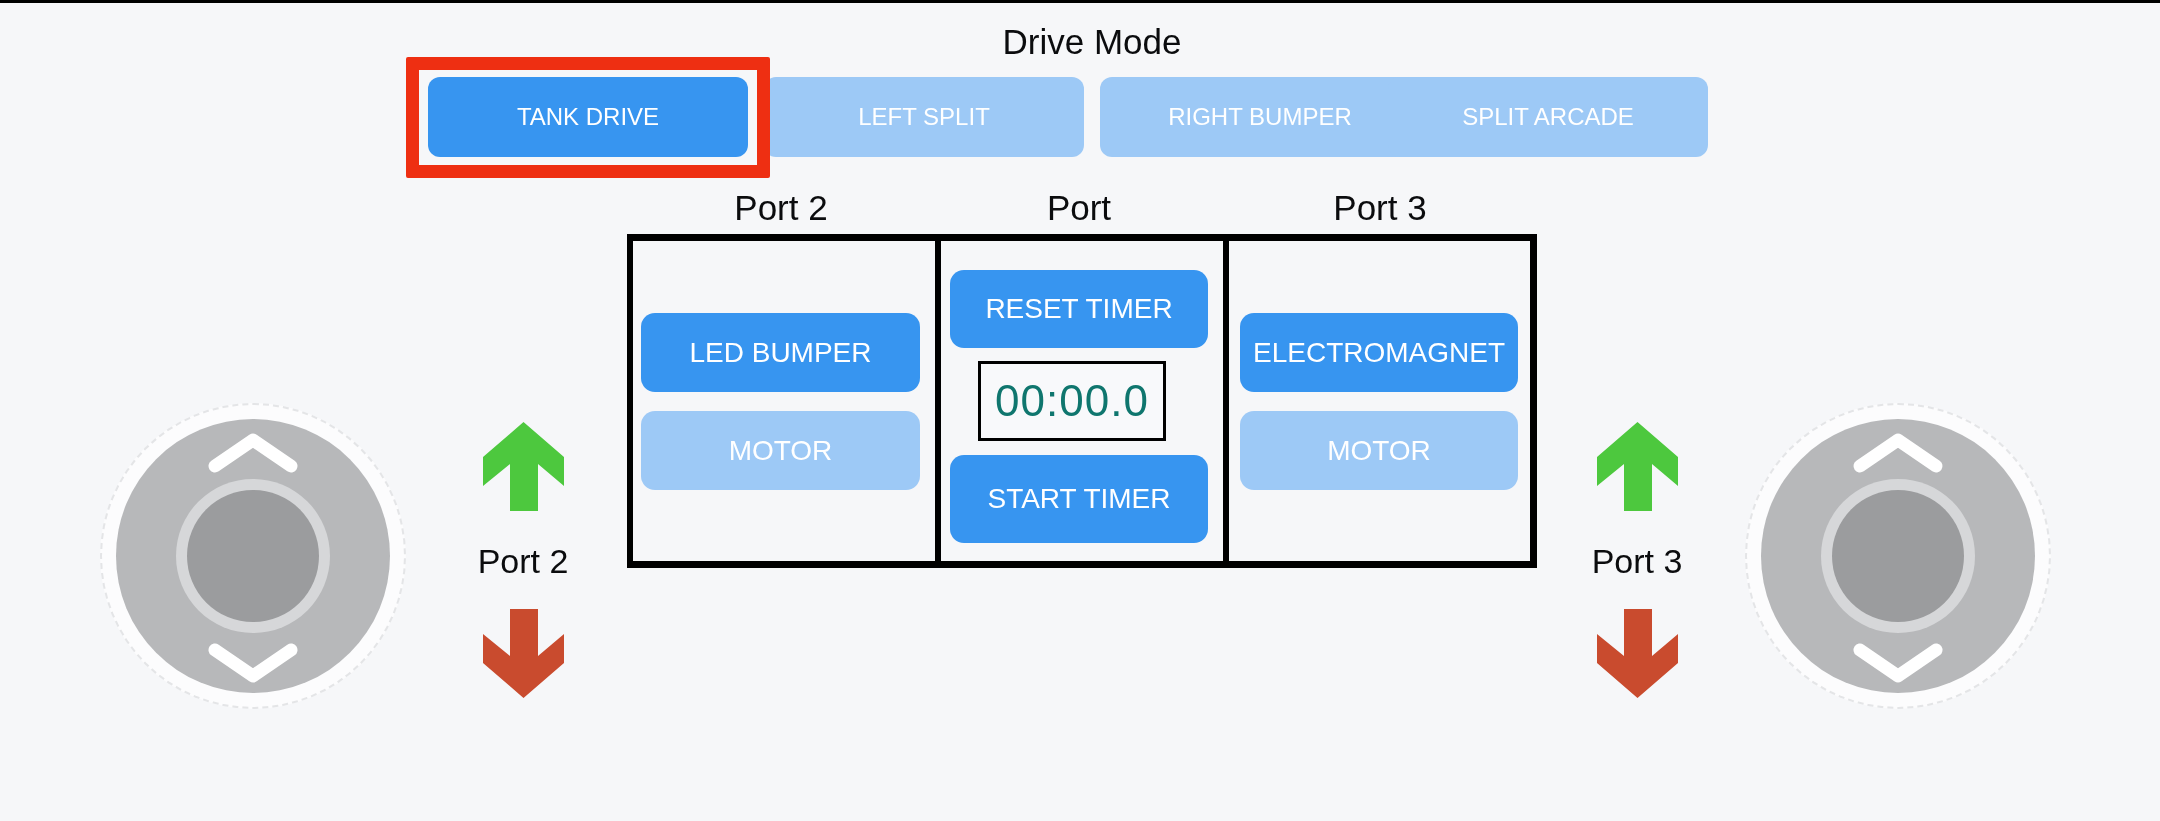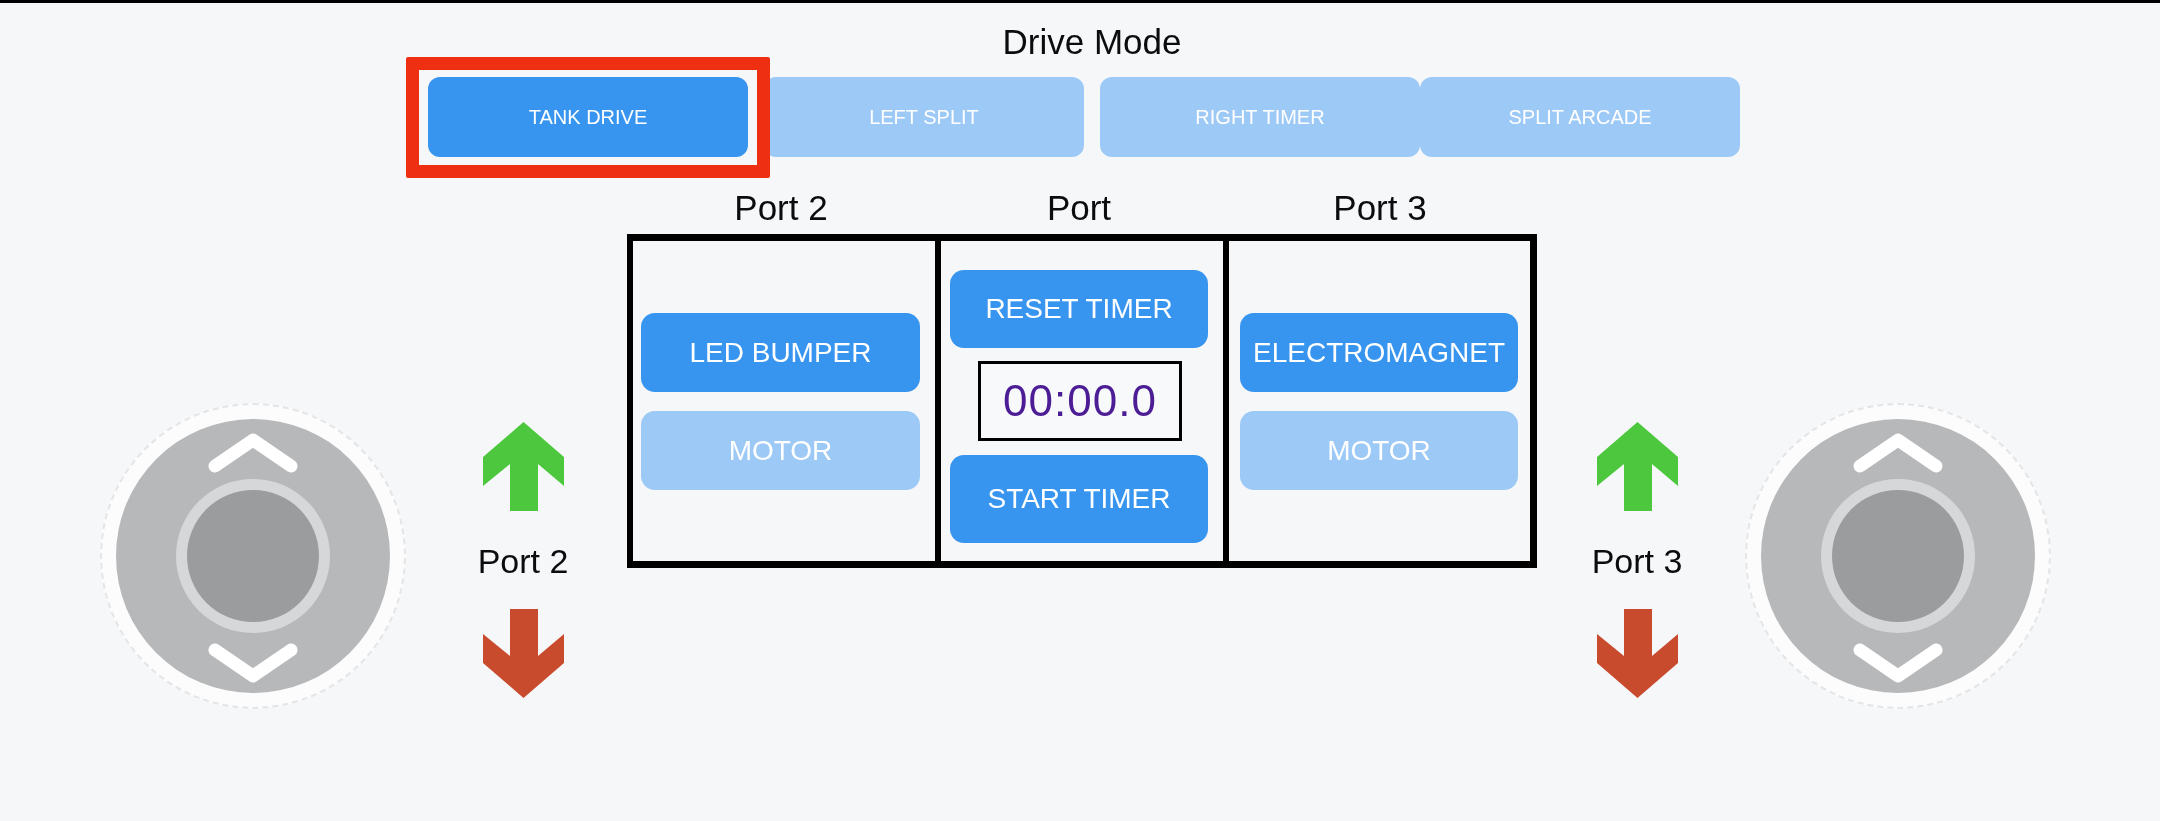--- a/index.html
+++ b/index.html
@@ -19,21 +19,21 @@
   .title {
     font-weight: normal; color: #0b0c0e; text-align: center;
     font-size: 35px; line-height: 40px;
   }
   .drive-title { left: 428px; top: 22px; width: 1328px; }
 
   
   .mode-btn {
     height: 80px; width: 320px;
     border: none; border-radius: 12px;
-    color: #ffffff; font-size: 20px;
+    color: #ffffff; font-size: 24px;
     font-family: "Liberation Sans", "DejaVu Sans", sans-serif;
     display: flex; align-items: center; justify-content: center;
     cursor: pointer; padding: 0;
   }
   .btn-active   { background: #3795f0; }
   .btn-inactive { background: #9dc9f6; }
 
   
   .highlight-box {
     left: 406px; top: 57px; width: 364px; height: 121px;
@@ -72,25 +72,25 @@
   }
   .led-bumper   { left: 641px;  top: 313px; width: 279px; height: 79px; text-align: right; }
   .motor-p2     { left: 641px;  top: 411px; width: 279px; height: 79px; }
   .reset-timer  { left: 950px;  top: 270px; width: 258px; height: 78px; }
   .start-timer  { left: 950px;  top: 455px; width: 258px; height: 88px; }
   .electromagnet{ left: 1240px; top: 313px; width: 278px; height: 79px; }
   .motor-p3     { left: 1240px; top: 411px; width: 278px; height: 79px; }
 
   
   .timer-display {
-    left: 978px; top: 361px; width: 204px; height: 80px;
+    left: 978px; top: 361px; width: 188px; height: 80px;
     box-sizing: border-box; border: 3px solid #000;
     background: #f8f9fb;
     display: flex; align-items: center; justify-content: center;
-    font-size: 44px; color: #4c1d95; letter-spacing: 1px;
+    font-size: 44px; color: #0f766e; letter-spacing: 1px;
   }
 
   
   .joystick {
     width: 306px; height: 306px; border-radius: 50%;
     background: #fcfcfd; border: 2px dashed #e4e5e7;
     box-sizing: border-box;
   }
   .joy-left  { left: 100px;  top: 403px; }
   .joy-right { left: 1745px; top: 403px; }
@@ -128,22 +128,22 @@
 </style>
 </head>
 <body>
 
 <div class="abs top-bar"></div>
 
 <div class="abs title drive-title">Drive Mode</div>
 
 <button class="abs mode-btn btn-active" style="left:428px; top:77px;">TANK DRIVE</button>
 <button class="abs mode-btn btn-inactive" style="left:764px; top:77px;">LEFT SPLIT</button>
-<button class="abs mode-btn btn-inactive" style="left:1100px; top:77px;">RIGHT TIMER</button>
-<button class="abs mode-btn btn-inactive" style="left:1420px; top:77px;">SPLIT ARCADE</button>
+<button class="abs mode-btn btn-inactive" style="left:1100px; top:77px;">RIGHT BUMPER</button>
+<button class="abs mode-btn btn-inactive" style="left:1388px; top:77px;">SPLIT ARCADE</button>
 
 <div class="abs highlight-box"></div>
 
 <div class="abs title col-header hdr-1">Port 2</div>
 <div class="abs title col-header hdr-2">Port</div>
 <div class="abs title col-header hdr-3">Port 3</div>
 
 <div class="abs control-table">
   <div class="table-col col-a"></div>
   <div class="col-divider"></div>

